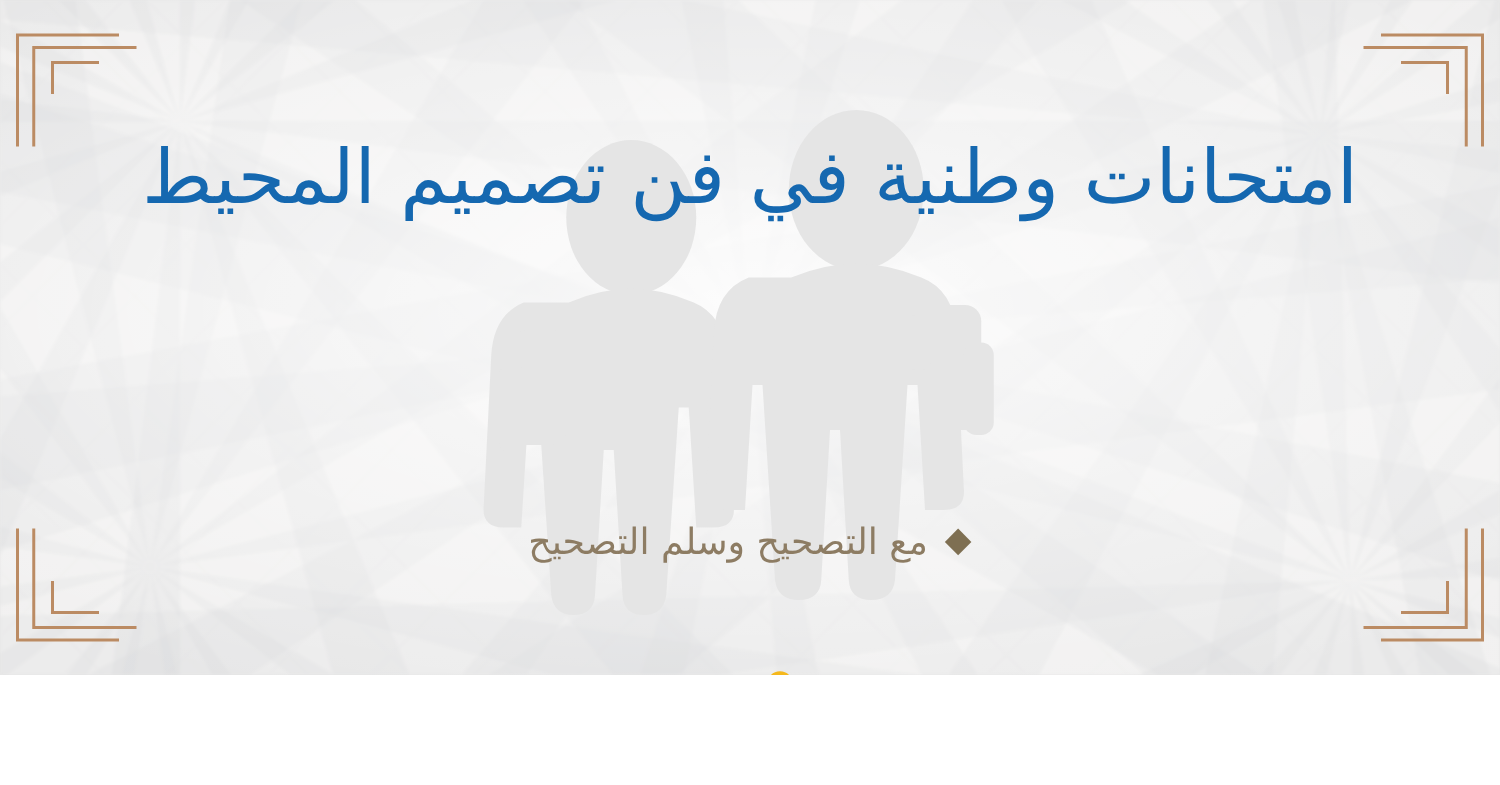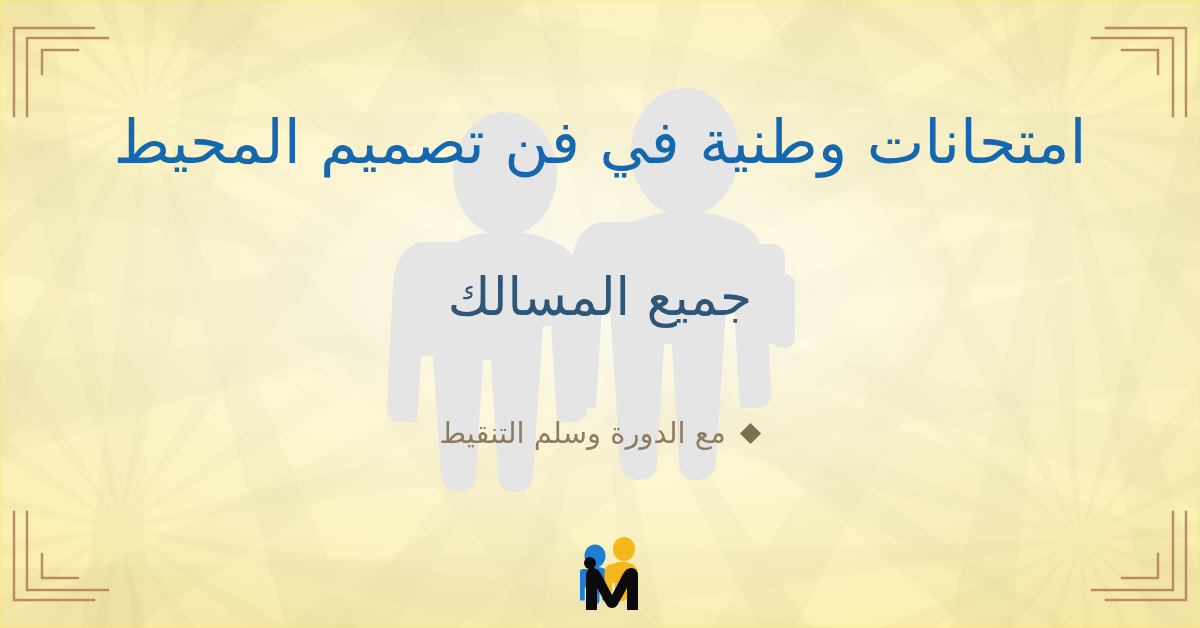--- a/index.html
+++ b/index.html
@@ -5,23 +5,23 @@
 <style>
   html, body {
     margin: 0;
     padding: 0;
     background: #ffffff;
   }
 
   .poster {
     position: relative;
     width: 1200px;
-    height: 628px;
+    height: 540px;
     overflow: hidden;
-    background: #fde047;
+    background: #e5e5e5;
     font-family: "DejaVu Sans", "Liberation Sans", sans-serif;
     box-sizing: border-box;
   }
 
   
   .bg-pattern {
     position: absolute;
     inset: 0;
     opacity: 0.55;
     background-color: #fbfaf9;
@@ -236,25 +236,24 @@
         <polyline points="17,106 17,28 98,28"></polyline>
         <polyline points="32,64 32,40 68,40"></polyline>
       </g>
     </svg>
   </div>
 
   <div class="content">
 
     <div class="title-main">امتحانات وطنية في فن تصميم المحيط</div>
 
-    <div class="title-sub">جميع المسالك</div>
 
     <div class="meta-line">
       <span class="meta-diamond"></span>
-      <span class="meta-text">مع الدورة وسلم التنقيط</span>
+      <span class="meta-text">مع التصحيح وسلم التصحيح</span>
     </div>
 
     <div class="brand">
       <div class="brand-mark">
         <svg viewBox="0 0 66 74" xmlns="http://www.w3.org/2000/svg" aria-hidden="true">
 
           <ellipse cx="15" cy="20" rx="10.5" ry="11.5" fill="#1f7fd4"></ellipse>
           <path d="M5 36 q10 -5 20 0 q5 3 5 10 l0 20 q0 4 -4 4 l-4 0 l0 -14 l-3 0 l0 14 q0 4 -4 4 l-5 0 q-4 0 -4 -4 l0 -14 l-3 0 l0 14 l-4 0 q-4 0 -4 -4 l0 -20 q0 -7 5 -10 z" fill="#1f7fd4" transform="translate(2,0) scale(0.92)"></path>
 
           <ellipse cx="44" cy="13" rx="11" ry="12" fill="#f5b81c"></ellipse>

